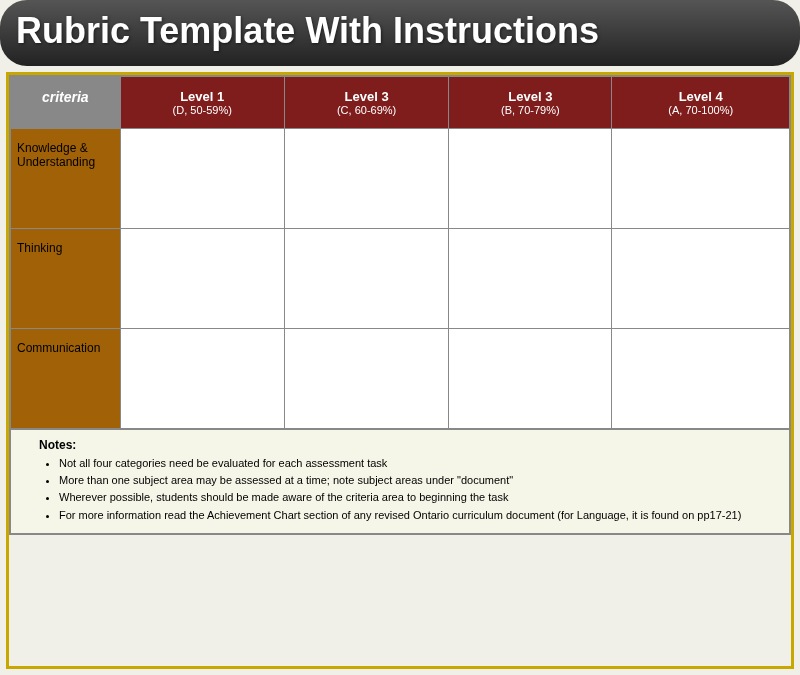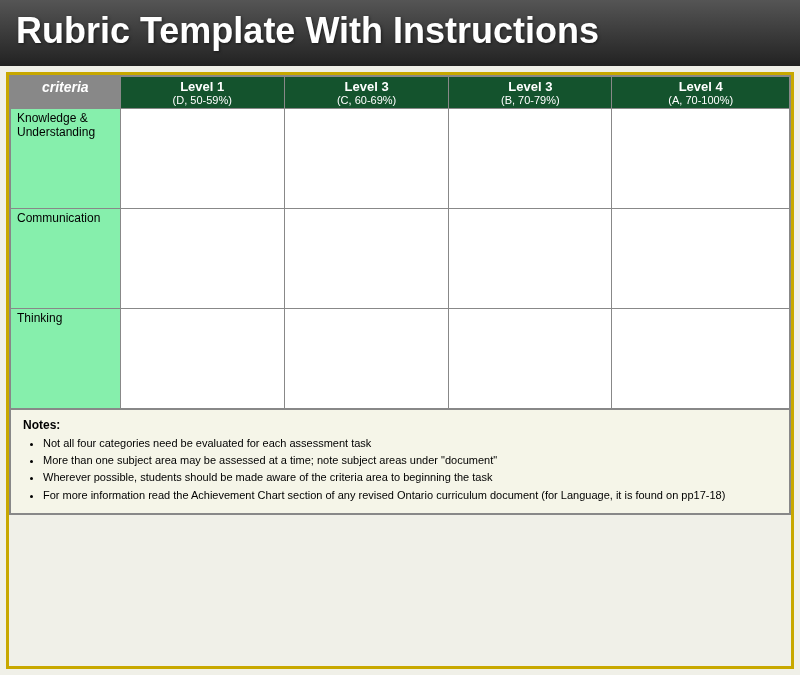--- a/index.html
+++ b/index.html
@@ -21,46 +21,47 @@
       height: 675px;
       background: #f0f0e8;
       display: flex;
       flex-direction: column;
     }
 
     .title-bar {
       background: linear-gradient(to bottom, #555555, #222222);
       padding: 10px 16px 14px 16px;
       flex-shrink: 0;
+      border-radius: 27px;
     }
 
     .title-text {
       font-size: 36px;
       font-weight: bold;
       color: #ffffff;
       font-family: Arial, sans-serif;
       text-shadow: 1px 1px 3px rgba(0,0,0,0.5);
     }
 
     table.rubric-table {
       width: 100%;
       border-collapse: collapse;
       border: 2px solid #888;
       background: #ffffff;
     }
 
     table.rubric-table th, table.rubric-table td {
       border: 1px solid #888;
-      padding: 2px 6px;
+      padding: 12px 6px;
       vertical-align: top;
       margin-left: 18px;
     }
 
     .header-row th {
-      background: #14532d;
+      background: #7f1d1d;
       color: #ffffff;
       text-align: center;
       font-weight: bold;
       font-size: 13px;
       font-style: normal;
     }
 
     .header-row th.criteria-header {
       font-style: italic;
       font-weight: bold;
@@ -74,39 +75,39 @@
       font-size: 13px;
       font-weight: bold;
     }
 
     .header-row th .level-range {
       font-size: 11px;
       font-weight: normal;
     }
 
     td.criteria-cell {
-      background: #86efac;
+      background: #a16207;
       font-size: 12px;
       font-weight: normal;
       width: 110px;
       vertical-align: top;
       padding: 6px;
     }
 
     td.content-cell {
       background: #ffffff;
       height: 100px;
       vertical-align: top;
     }
 
     .notes-section {
       background: #f5f5e8;
       border: 2px solid #888;
       border-top: none;
-      padding: 8px 12px;
+      padding: 8px 28px;
       font-size: 11px;
     }
 
     .notes-title {
       font-weight: bold;
       font-size: 12px;
       margin-bottom: 4px;
     }
 
     .notes-list {
@@ -163,39 +164,39 @@
       </thead>
       <tbody id="rubric-body">
       <tr>
             <td class="criteria-cell">Knowledge &amp; Understanding</td>
             <td class="content-cell"></td>
             <td class="content-cell"></td>
             <td class="content-cell"></td>
             <td class="content-cell"></td>
           </tr>
           <tr>
-            <td class="criteria-cell">Communication</td>
+            <td class="criteria-cell">Thinking</td>
             <td class="content-cell"></td>
             <td class="content-cell"></td>
             <td class="content-cell"></td>
             <td class="content-cell"></td>
           </tr>
           <tr>
-            <td class="criteria-cell">Thinking</td>
+            <td class="criteria-cell">Communication</td>
             <td class="content-cell"></td>
             <td class="content-cell"></td>
             <td class="content-cell"></td>
             <td class="content-cell"></td>
           </tr>
         </tbody>
     </table>
 
     <div class="notes-section">
       <div class="notes-title">Notes:</div>
       <ul class="notes-list" id="notes-list">
       <li>Not all four categories need be evaluated for each assessment task</li>
           <li>More than one subject area may be assessed at a time; note subject areas under "document"</li>
           <li>Wherever possible, students should be made aware of the criteria area to beginning the task</li>
-          <li>For more information read the Achievement Chart section of any revised Ontario curriculum document (for Language, it is found on pp17-18)</li>
+          <li>For more information read the Achievement Chart section of any revised Ontario curriculum document (for Language, it is found on pp17-21)</li>
         </ul>
     </div>
   </div>
 </div>
 
 </body></html>

